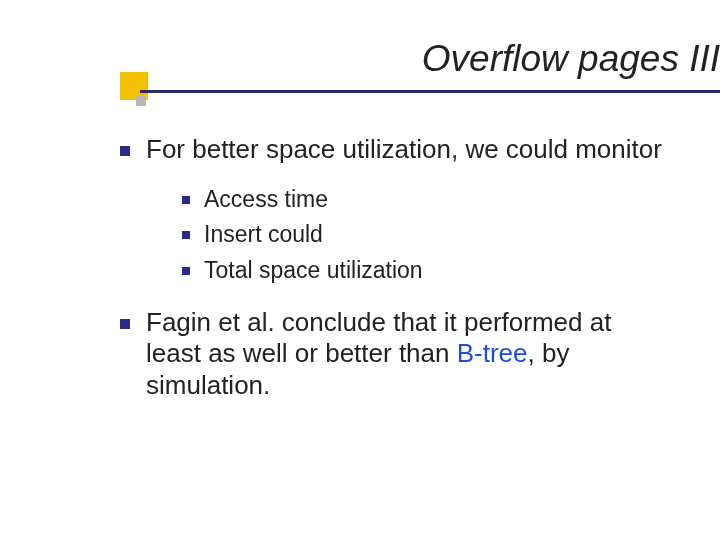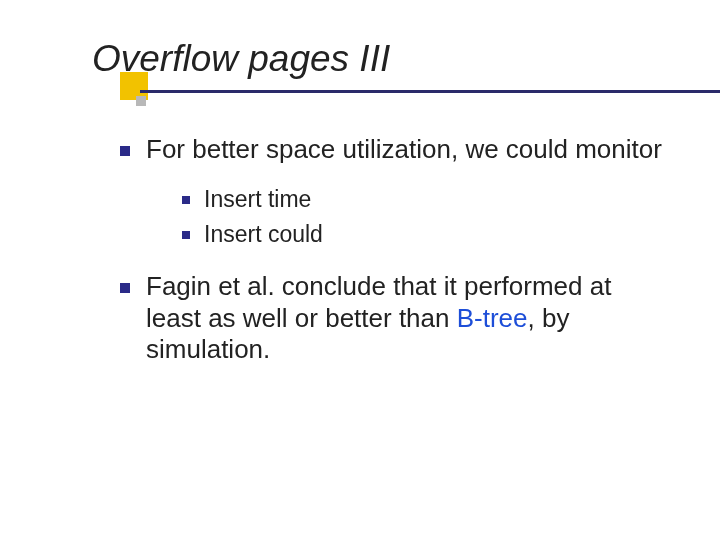--- a/index.html
+++ b/index.html
@@ -12,20 +12,21 @@
   }
   .slide {
     width: 720px;
     height: 540px;
     position: relative;
     padding: 0;
   }
   .title-area {
     position: relative;
     padding: 38px 0 0 92px;
+    text-align: right;
   }
   .title {
     font-size: 37px;
     font-weight: 400;
     font-style: italic;
     color: #222;
     letter-spacing: 0px;
   }
   .title-rule-wrap {
     position: relative;
@@ -118,25 +119,29 @@
 
   <div class="content">
     <ul class="lvl1">
 
       <li>
         <span class="lvl1-bullet"></span>
         <span>For better space utilization, we could monitor</span>
         <ul class="lvl2">
           <li>
             <span class="lvl2-bullet"></span>
-            <span>Insert time</span>
+            <span>Access time</span>
           </li>
           <li>
             <span class="lvl2-bullet"></span>
             <span>Insert could</span>
+          </li>
+          <li>
+            <span class="lvl2-bullet"></span>
+            <span>Total space utilization</span>
           </li>
         </ul>
       </li>
 
       <li>
         <span class="lvl1-bullet"></span>
         <span>Fagin et al. conclude that it performed at least as well or better than </span><span class="btree">B-tree</span><span>, by simulation.</span>
       </li>
 
     </ul>

